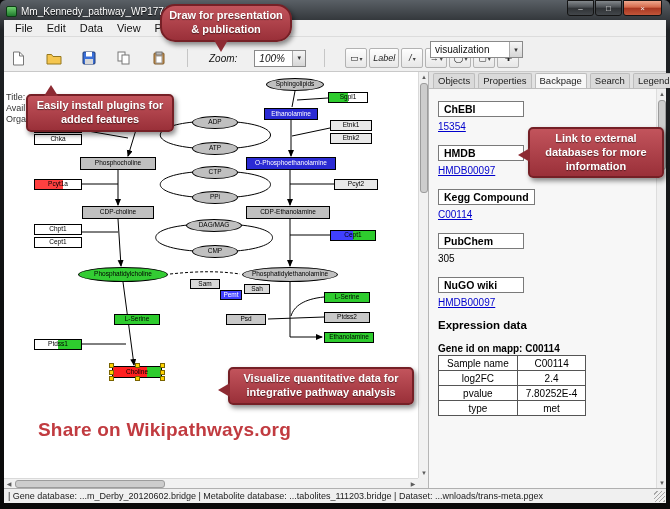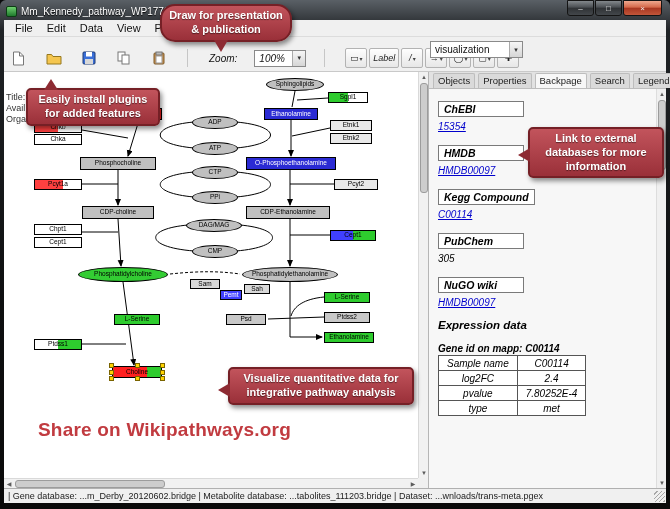--- a/index.html
+++ b/index.html
@@ -44,42 +44,42 @@
 .vscroll{position:absolute;right:0;top:0;width:10px;height:406px;background:#f1f1f1;border-left:1px solid #d9d9d9;}
 .hscroll{position:absolute;left:0;bottom:0;height:10px;width:414px;background:#f1f1f1;border-top:1px solid #d9d9d9;}
 .sa{position:absolute;font-size:6px;color:#5c5c5c;width:10px;height:10px;line-height:10px;text-align:center;}
 .thumb-v{position:absolute;left:1px;width:8px;top:11px;height:110px;background:#cdcdcd;border:1px solid #9c9c9c;border-radius:3px;}
 .thumb-h{position:absolute;top:1px;height:8px;left:11px;width:150px;background:#cdcdcd;border:1px solid #9c9c9c;border-radius:3px;}
 
 .right-panel{width:238px;background:#f0f0f0;border-left:1px solid #b5b5b5;display:flex;flex-direction:column;}
 .tabs{display:flex;height:17px;background:#e2e2e2;border-bottom:1px solid #bdbdbd;padding:1px 0 0 1px;}
 .tab{font-size:9.5px;padding:1px 4px;border:1px solid #bdbdbd;border-bottom:none;background:#dadada;margin-left:3px;border-radius:2px 2px 0 0;color:#222;white-space:nowrap;}
 .tab.active{background:#f7f7f7;}
-.panel-body{position:relative;flex:1;background:#f7f7f7;font-style:italic;}
+.panel-body{position:relative;flex:1;background:#f7f7f7;}
 .panel-content{position:absolute;left:0;top:0;right:10px;bottom:0;padding:10px 4px 4px 9px;overflow:hidden;}
 .panel-scroll{position:absolute;right:0;top:0;bottom:0;width:10px;background:#f0f0f0;border-left:1px solid #ddd;}
 .bp-section{margin-bottom:11px;}
 .bp-header{display:inline-block;min-width:86px;background:#fff;border:1px solid #7a7a7a;font-weight:bold;font-size:10.5px;padding:1px 5px;margin-bottom:4px;color:#000;}
 .bp-link{display:block;color:#0000cc;text-decoration:underline;font-size:10px;}
 .bp-value{font-size:10px;color:#000;}
 .exp-header{font-weight:bold;font-size:11.5px;margin:2px 0 12px;color:#000;}
 .gene-id{font-weight:bold;font-size:10px;margin-bottom:1px;color:#000;}
 .exp-table{border-collapse:collapse;font-size:10px;background:#fff;}
 .exp-table td{border:1px solid #555;padding:1.5px 8px;text-align:center;min-width:62px;color:#000;}
 
 .statusbar{height:15px;background:#f0f0f0;border-top:1px solid #b0b0b0;font-size:9px;color:#222;display:flex;align-items:center;padding:0 4px;white-space:nowrap;overflow:hidden;position:relative;}
 .grip{position:absolute;right:1px;bottom:1px;width:11px;height:11px;background:repeating-linear-gradient(135deg,transparent 0 2px,#a8a8a8 2px 3px);}
 
 .callout{position:absolute;background:linear-gradient(180deg,#c2545c,#9a3039);border:2px solid #752026;border-radius:5px;color:#fff;font-weight:bold;font-size:11px;text-align:center;display:flex;align-items:center;justify-content:center;padding:3px 6px;box-shadow:2px 3px 5px rgba(0,0,0,.45);z-index:60;text-shadow:0 1px 1px rgba(0,0,0,.5);line-height:1.25;}
 .tri{position:absolute;width:0;height:0;}
 .tri-down{bottom:-12px;left:52px;border-left:7px solid transparent;border-right:7px solid transparent;border-top:12px solid #8d2a32;}
 .tri-up{top:-11px;left:16px;border-left:7px solid transparent;border-right:7px solid transparent;border-bottom:11px solid #8d2a32;}
 .tri-left{left:-12px;top:40%;border-top:7px solid transparent;border-bottom:7px solid transparent;border-right:12px solid #8d2a32;}
 .co-draw{left:156px;top:1px;width:132px;min-height:32px;border-radius:15px;}
-.co-plugins{left:22px;top:85px;width:134px;min-height:36px;}
+.co-plugins{left:22px;top:91px;width:148px;min-height:36px;}
 .co-link{left:524px;top:124px;width:136px;min-height:50px;}
 .co-visualize{left:224px;top:364px;width:186px;min-height:38px;}
 .share-text{position:absolute;left:34px;top:416px;font-size:19px;font-weight:bold;color:#c13b40;z-index:40;letter-spacing:.2px;}
 </style>
 </head>
 <body>
 
 <div class="window">
   <div class="content">
 

